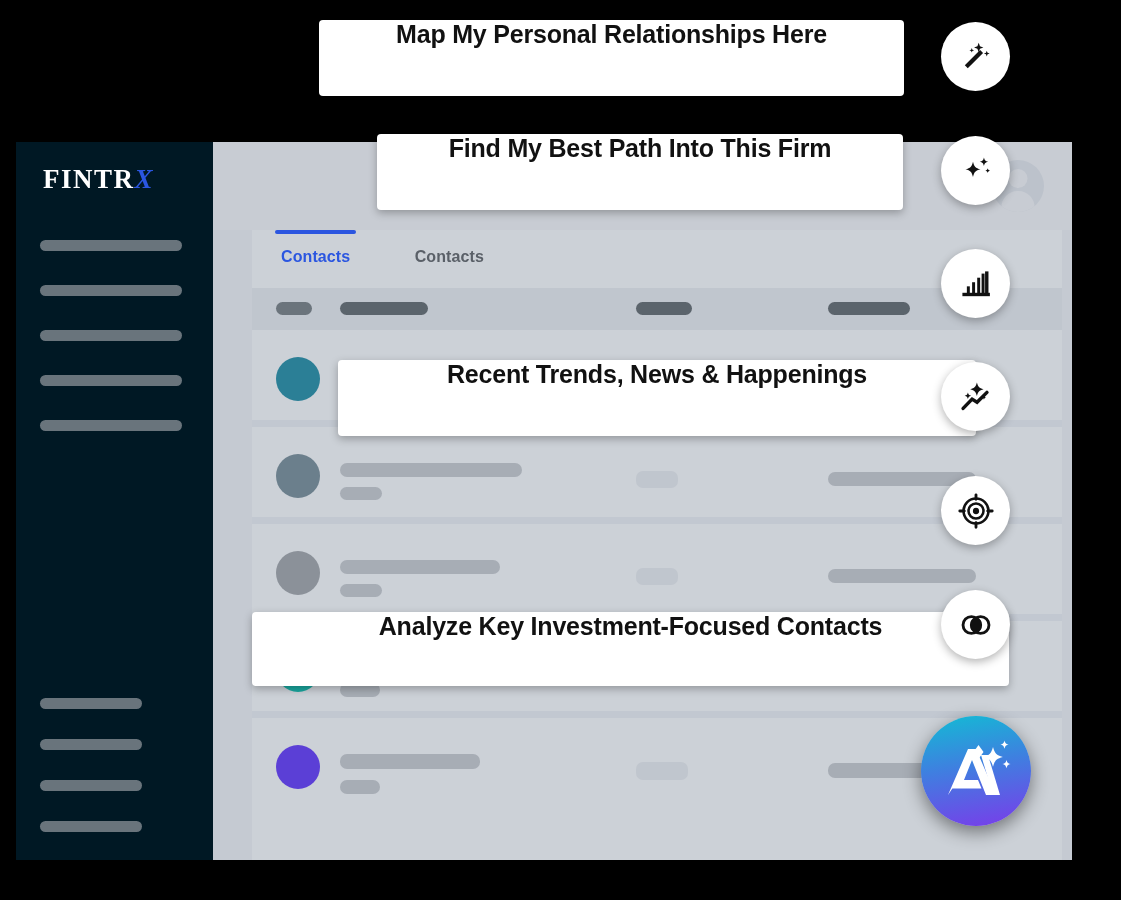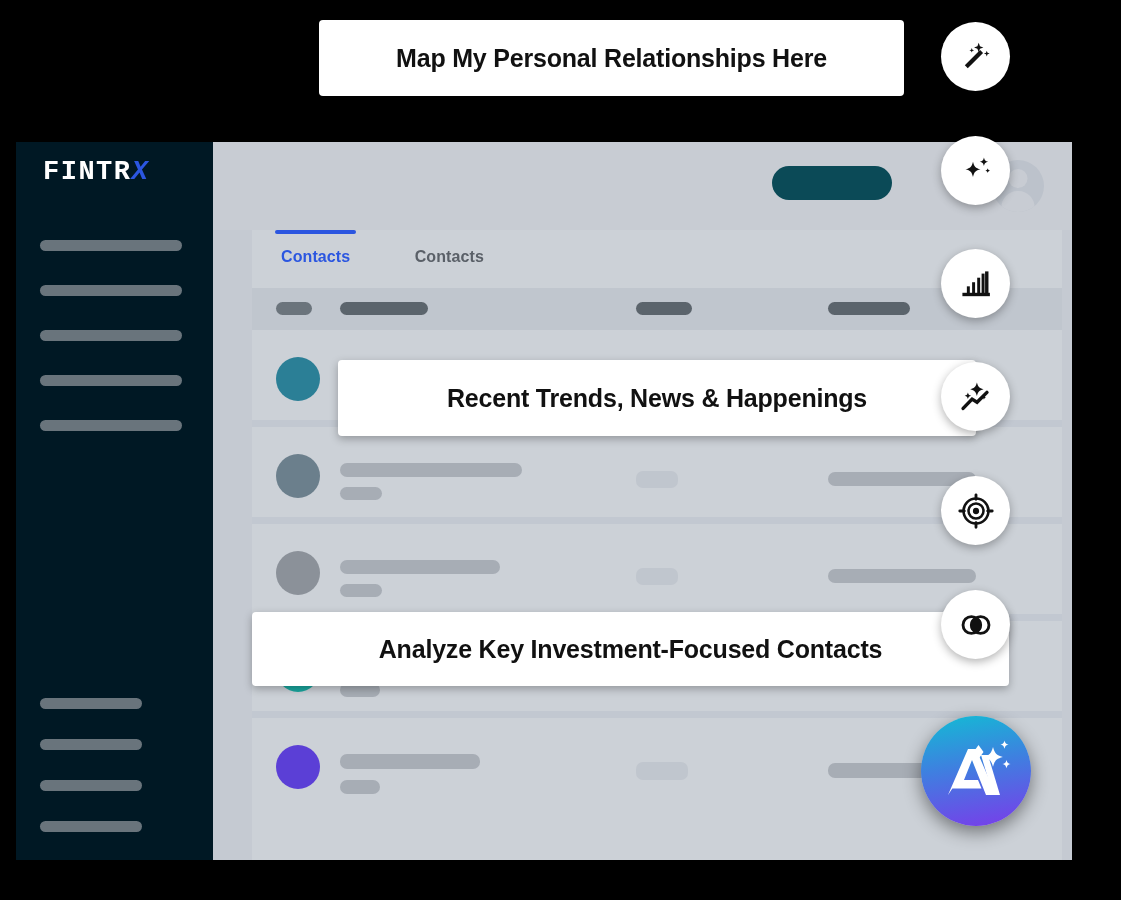--- a/index.html
+++ b/index.html
@@ -18,24 +18,24 @@
     width: 1056px; height: 718px;
     background: #c5cad2;
     overflow: hidden;
   }
   .sidebar {
     position: absolute; left: 0; top: 0;
     width: 197px; height: 718px;
     background: #001824;
   }
   .logo {
-    position: absolute; left: 27px; top: 15px;
+    position: absolute; left: 27px; top: 22px;
     font-size: 27px; font-weight: 700; letter-spacing: 1.5px;
     color: #ffffff;
-    font-family: Liberation Mono, monospace;
+    font-family: Liberation Serif, serif;
     text-align: right;
   }
   .logo .x { color: #2b56e0; font-style: italic; font-weight: 700; }
 
   .nav-bar {
     position: absolute; left: 24px;
     height: 11px; border-radius: 6px;
     background: #69747c;
   }
 
@@ -125,21 +125,21 @@
     background: #a7adb5;
   }
   .sk.light { background: #c0c6ce; }
 
   
   .pill {
     position: absolute;
     background: #ffffff;
     border-radius: 4px;
     box-shadow: 0 3px 9px rgba(0,0,0,.28);
-    display: flex; align-items: center; justify-content: center;
+    display: flex; align-items: flex-start; justify-content: center;
   }
   .pill-label {
     font-family: "Liberation Sans", sans-serif;
     font-weight: 700;
     font-size: 25px;
     color: #111111;
     letter-spacing: -0.2px;
     white-space: nowrap;
   }
   .icon-btn {
@@ -258,20 +258,23 @@
   </div>
   <div class="icon-btn" style="left:941px;top:22px">
     <svg width="34" height="34" viewBox="0 0 24 24" fill="#111">
       <path d="M6.2 19.9 17.0 9.1l-2.1-2.1L4.1 17.8z"></path>
       <path d="M13.9 2.0l.9 2.4 2.4.9-2.4.9-.9 2.4-.9-2.4-2.4-.9 2.4-.9z"></path>
       <path d="M19.6 7.5l.55 1.5 1.5.55-1.5.55-.55 1.5-.55-1.5-1.5-.55 1.5-.55z"></path>
       <path d="M9.0 5.6l.45 1.2 1.2.45-1.2.45-.45 1.2-.45-1.2-1.2-.45 1.2-.45z"></path>
     </svg>
   </div>
 
+  <div class="pill" style="left:377px;top:134px;width:526px;height:76px">
+    <span class="pill-label">Find My Best Path Into This Firm</span>
+  </div>
   <div class="icon-btn" style="left:941px;top:136px">
     <svg width="36" height="36" viewBox="0 0 24 24" fill="#111">
       <path d="M10.0 2.6c.9 3.4 1.6 4.2 5.0 5.1-3.4.9-4.1 1.7-5.0 5.1-.9-3.4-1.6-4.2-5.0-5.1 3.4-.9 4.1-1.7 5.0-5.1z" transform="translate(0,3.2)"></path>
       <path d="M17.3 3.0c.5 1.9.9 2.3 2.8 2.8-1.9.5-2.3.9-2.8 2.8-.5-1.9-.9-2.3-2.8-2.8 1.9-.5 2.3-.9 2.8-2.8z"></path>
       <path d="M19.8 10.2c.28 1.05.5 1.27 1.55 1.55-1.05.28-1.27.5-1.55 1.55-.28-1.05-.5-1.27-1.55-1.55 1.05-.28 1.27-.5 1.55-1.55z"></path>
     </svg>
   </div>
 
   <div class="icon-btn" style="left:941px;top:249px">
     <svg width="34" height="34" viewBox="0 0 24 24" fill="none" stroke="#111" stroke-width="2.1" stroke-linecap="square">

